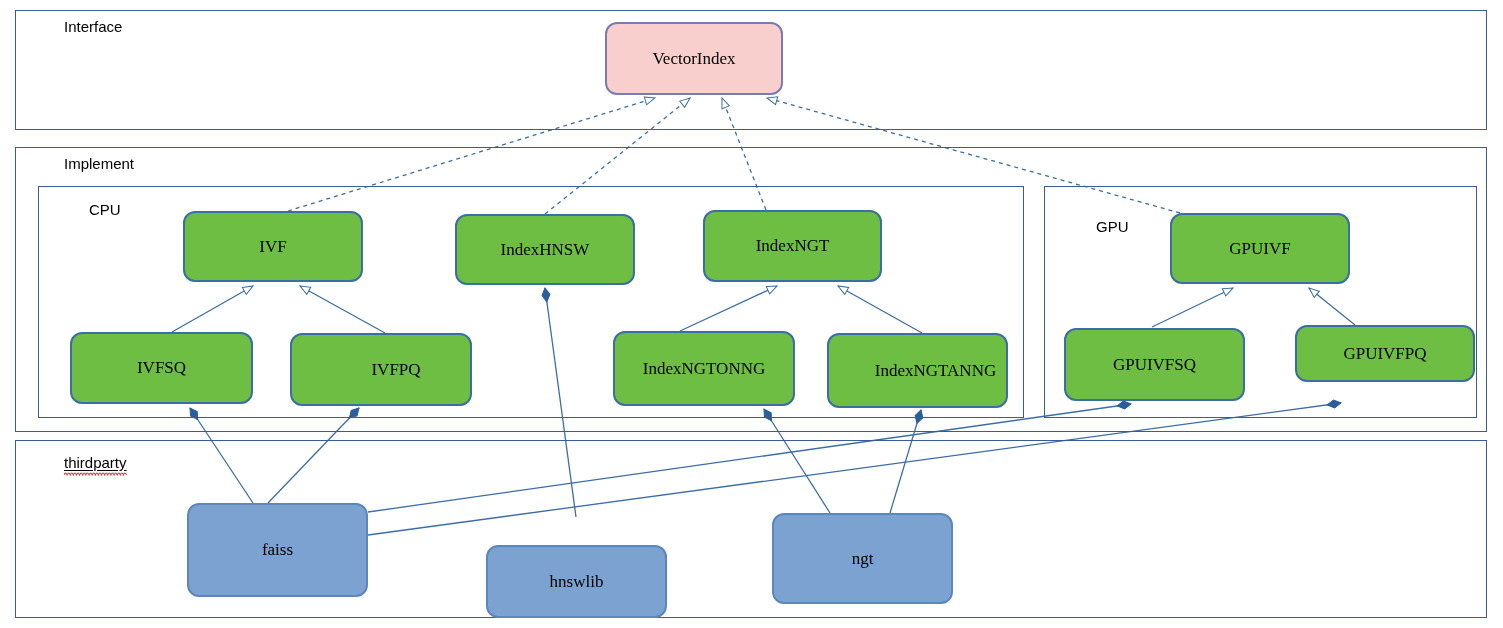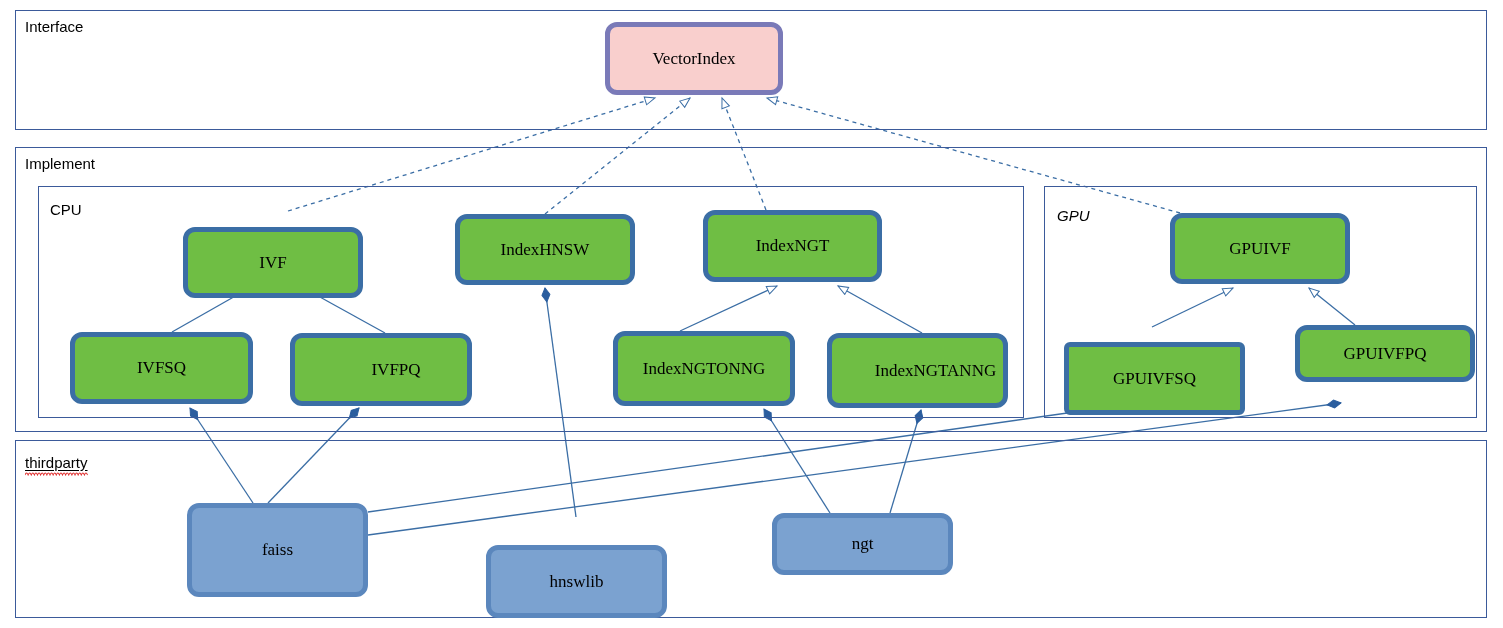--- a/index.html
+++ b/index.html
@@ -22,40 +22,41 @@
     border: 1px solid #3b5a9a;
     background: transparent;
   }
   .group-label {
     position: absolute;
     font-family: "Liberation Sans", sans-serif;
     font-size: 15px;
     color: #000000;
     white-space: nowrap;
     line-height: 1;
+    margin-left: 39px;
   }
   .group-label.misspelled {
     text-decoration: underline;
     text-decoration-color: #000000;
     text-underline-offset: 2px;
   }
   .squiggle {
     position: absolute;
     left: 0;
     bottom: -6px;
     width: 100%;
     height: 5px;
     pointer-events: none;
   }
   
   .node {
     position: absolute;
     box-sizing: border-box;
     border-radius: 12px;
-    border: 5px solid #8b5cf6;
+    border: 2px solid #8b5cf6;
     display: flex;
     align-items: center;
     justify-content: center;
     font-family: "Liberation Serif", serif;
     font-size: 17px;
     color: #000000;
     text-align: center;
     white-space: nowrap;
   }
   .node.iface  { background: #f9cfcd; border-color: #7a7ab8; }
@@ -106,31 +107,31 @@
   </svg>
 
   <div id="group-layer">
       <div class="group" style="left: 15px; top: 10px; width: 1472px; height: 120px; border-color: rgb(59, 90, 154);"></div>
       <div class="group-label" style="left: 25px; top: 19px;">Interface</div>
       <div class="group" style="left: 15px; top: 147px; width: 1472px; height: 285px; border-color: rgb(59, 90, 154);"></div>
       <div class="group-label" style="left: 25px; top: 156px;">Implement</div>
       <div class="group" style="left: 38px; top: 186px; width: 986px; height: 232px; border-color: rgb(59, 90, 154);"></div>
       <div class="group-label" style="left: 50px; top: 202px;">CPU</div>
       <div class="group" style="left: 1044px; top: 186px; width: 433px; height: 232px; border-color: rgb(59, 90, 154);"></div>
-      <div class="group-label" style="left: 1057px; top: 208px; font-style: italic;">GPU</div>
+      <div class="group-label" style="left: 1057px; top: 219px;">GPU</div>
       <div class="group" style="left: 15px; top: 440px; width: 1472px; height: 178px; border-color: rgb(59, 90, 154);"></div>
       <div class="group-label misspelled" style="left: 25px; top: 455px; position: absolute;">thirdparty<svg class="squiggle" viewBox="0 0 80 5" preserveAspectRatio="none">
           <path d="M0,4 q2,-4 4,0 q2,-4 4,0 q2,-4 4,0 q2,-4 4,0 q2,-4 4,0 q2,-4 4,0 q2,-4 4,0 q2,-4 4,0 q2,-4 4,0 q2,-4 4,0 q2,-4 4,0 q2,-4 4,0 q2,-4 4,0 q2,-4 4,0 q2,-4 4,0 q2,-4 4,0 q2,-4 4,0 q2,-4 4,0 q2,-4 4,0 q2,-4 4,0 " fill="none" stroke="#e03030" stroke-width="1.2"></path>
         </svg></div>
     </div>
   <div id="node-layer">
       <div class="node iface" style="left: 605px; top: 22px; width: 178px; height: 73px;">
         <span>VectorIndex</span>
       </div>
-      <div class="node impl" style="left: 183px; top: 211px; width: 180px; height: 71px; margin-top: 16px;">
+      <div class="node impl" style="left: 183px; top: 211px; width: 180px; height: 71px;">
         <span>IVF</span>
       </div>
       <div class="node impl" style="left: 455px; top: 214px; width: 180px; height: 71px;">
         <span>IndexHNSW</span>
       </div>
       <div class="node impl" style="left: 703px; top: 210px; width: 179px; height: 72px;">
         <span>IndexNGT</span>
       </div>
       <div class="node impl" style="left: 1170px; top: 213px; width: 180px; height: 71px;">
         <span>GPUIVF</span>
@@ -140,30 +141,30 @@
       </div>
       <div class="node impl" style="left: 290px; top: 333px; width: 182px; height: 73px; padding-left: 30px;">
         <span>IVFPQ</span>
       </div>
       <div class="node impl" style="left: 613px; top: 331px; width: 182px; height: 75px;">
         <span>IndexNGTONNG</span>
       </div>
       <div class="node impl" style="left: 827px; top: 333px; width: 181px; height: 75px; padding-left: 36px;">
         <span>IndexNGTANNG</span>
       </div>
-      <div class="node impl" style="left: 1064px; top: 342px; width: 181px; height: 73px; border-radius: 6px;">
+      <div class="node impl" style="left: 1064px; top: 328px; width: 181px; height: 73px;">
         <span>GPUIVFSQ</span>
       </div>
       <div class="node impl" style="left: 1267px; top: 325px; width: 180px; height: 57px; margin-left: 28px;">
         <span>GPUIVFPQ</span>
       </div>
       <div class="node thirdp" style="left: 187px; top: 503px; width: 181px; height: 94px;">
         <span>faiss</span>
       </div>
       <div class="node thirdp" style="left: 486px; top: 517px; width: 181px; height: 73px; margin-top: 28px;">
         <span>hnswlib</span>
       </div>
-      <div class="node thirdp" style="left: 772px; top: 513px; width: 181px; height: 62px;">
+      <div class="node thirdp" style="left: 772px; top: 513px; width: 181px; height: 91px;">
         <span>ngt</span>
       </div>
     </div>
 
 </div>
 
 </body></html>

